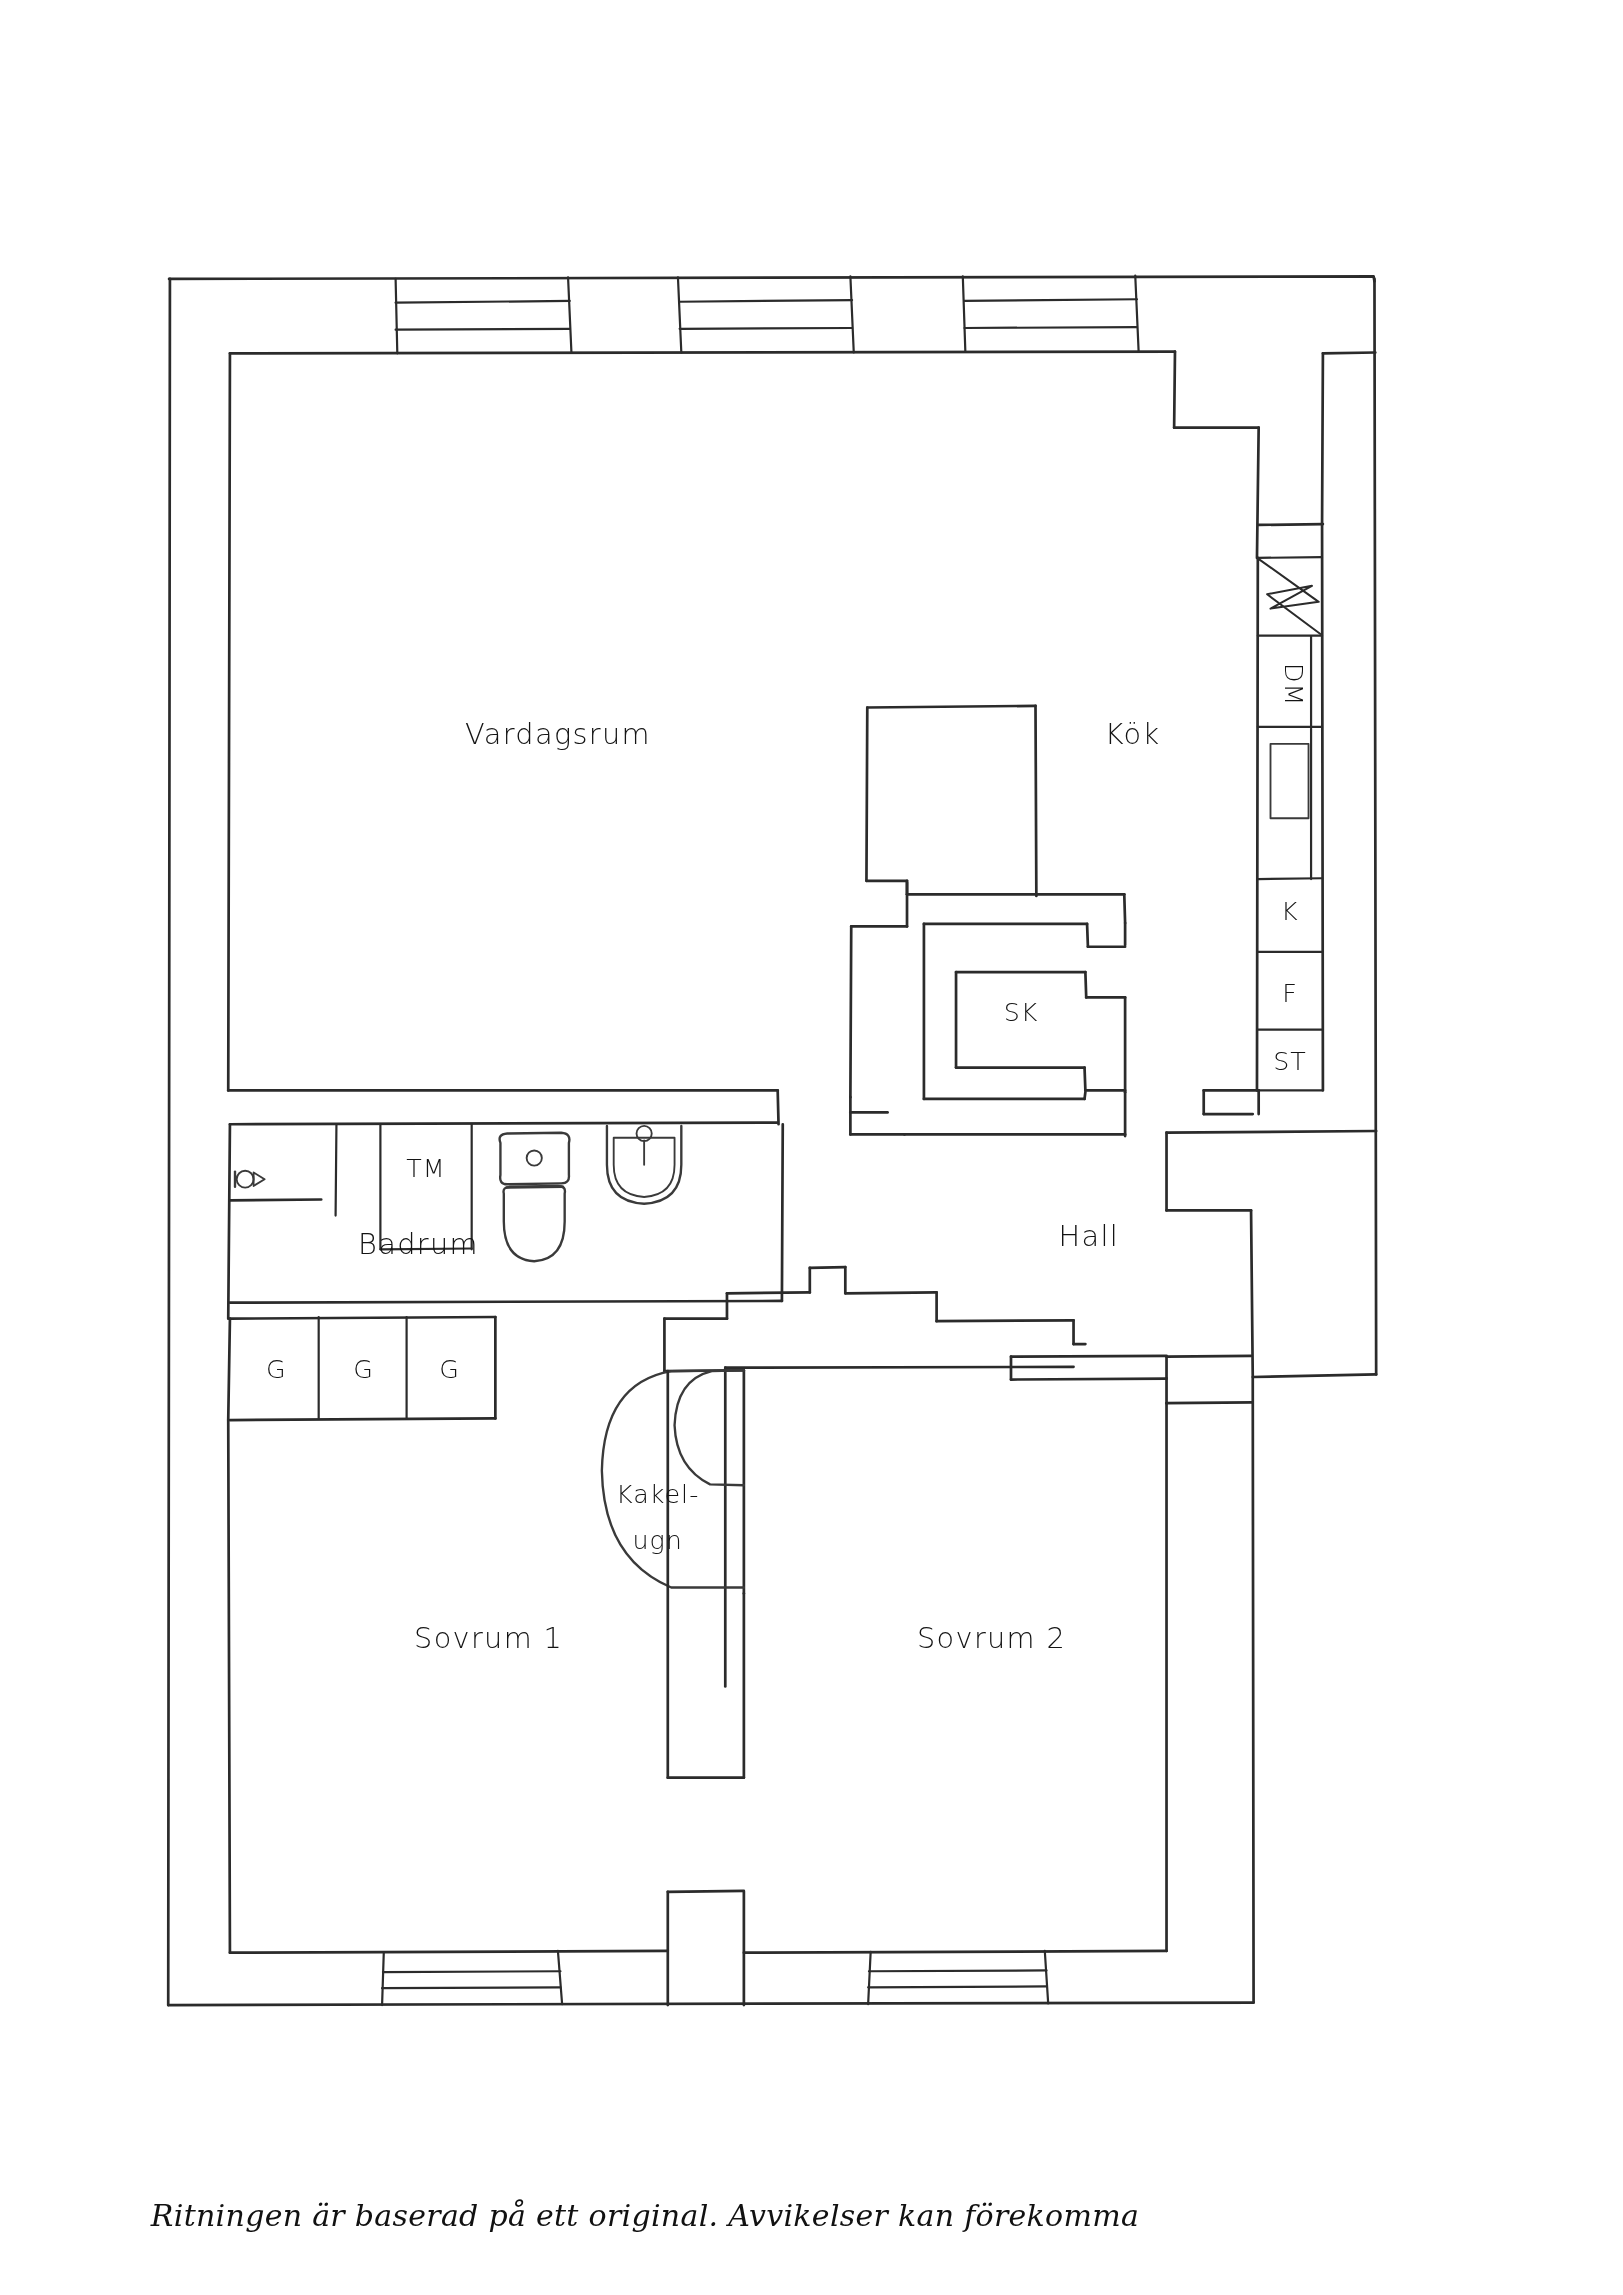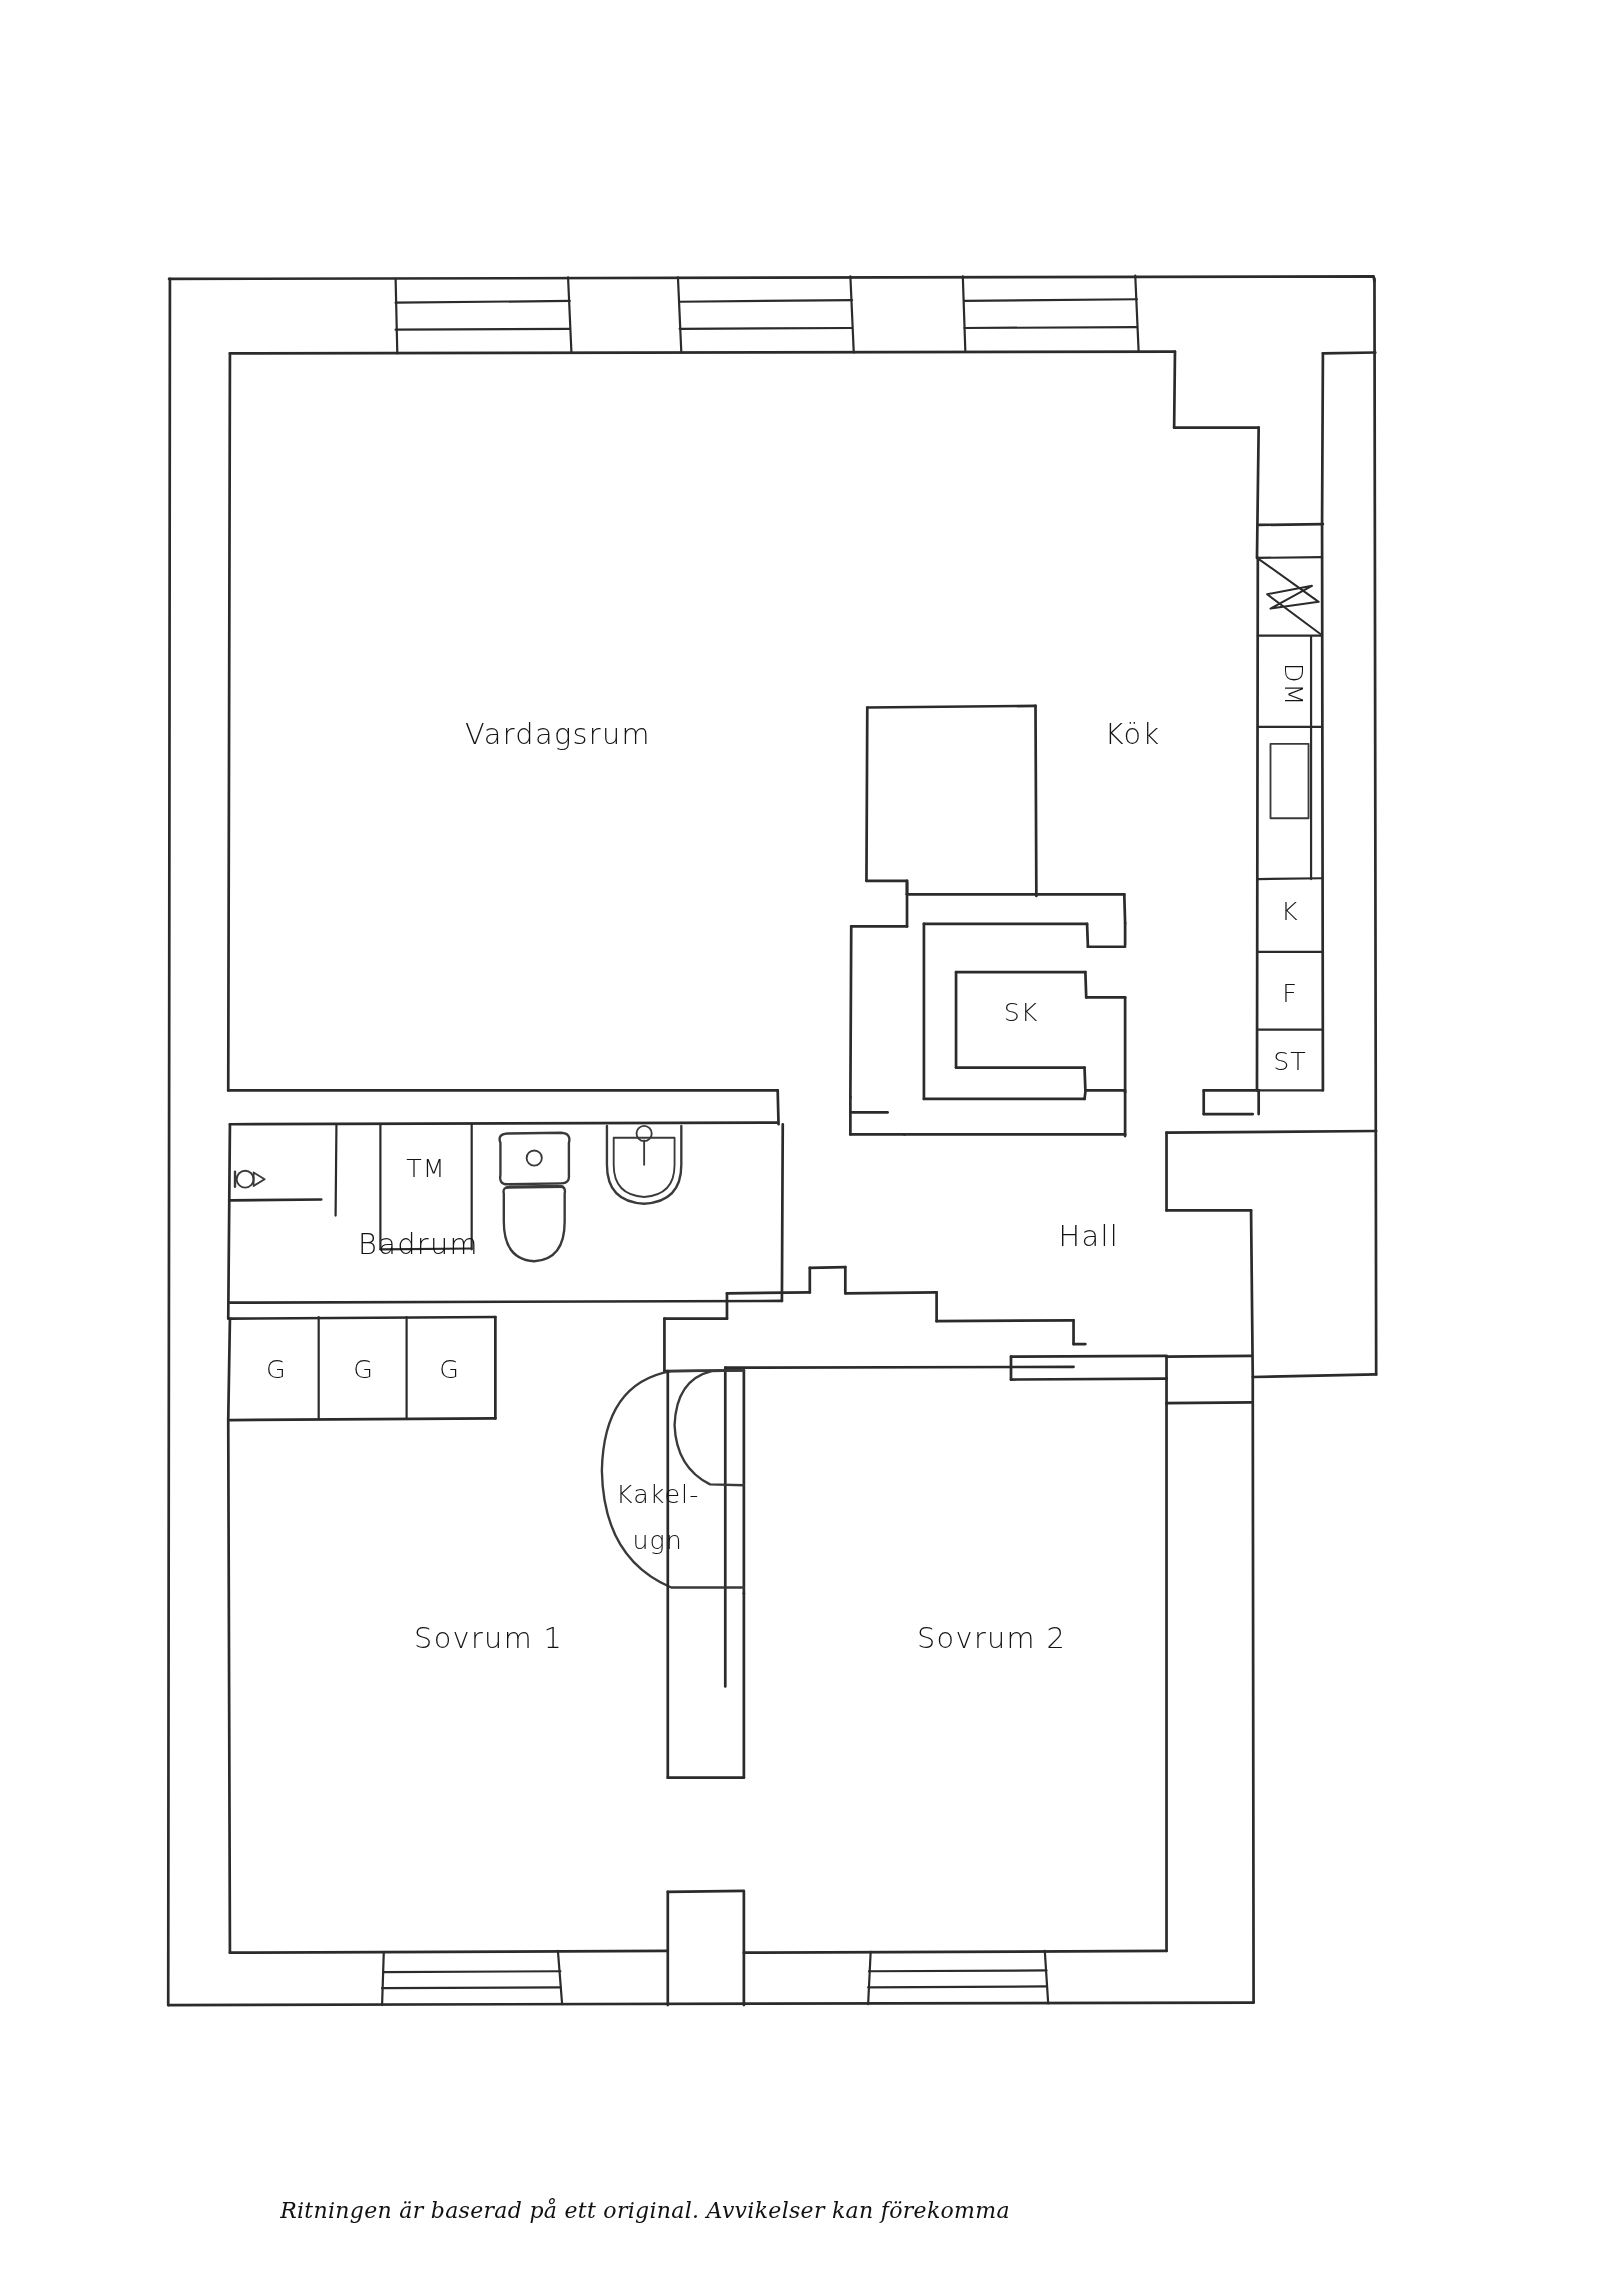--- a/index.html
+++ b/index.html
@@ -75,21 +75,21 @@
     letter-spacing: 1.2px;
     font-weight: 300;
   }
   .caption-text {
     position: absolute;
     left: 0;
     top: 2198px;
     width: 1290px;
     text-align: center;
     font-family: "DejaVu Serif", serif;
-    font-size: 22px;
+    font-size: 30px;
     color: #111111;
     letter-spacing: 0.3px;
     font-style: italic;
   }
 </style>
 </head>
 <body>
 
 <div id="page">
 

